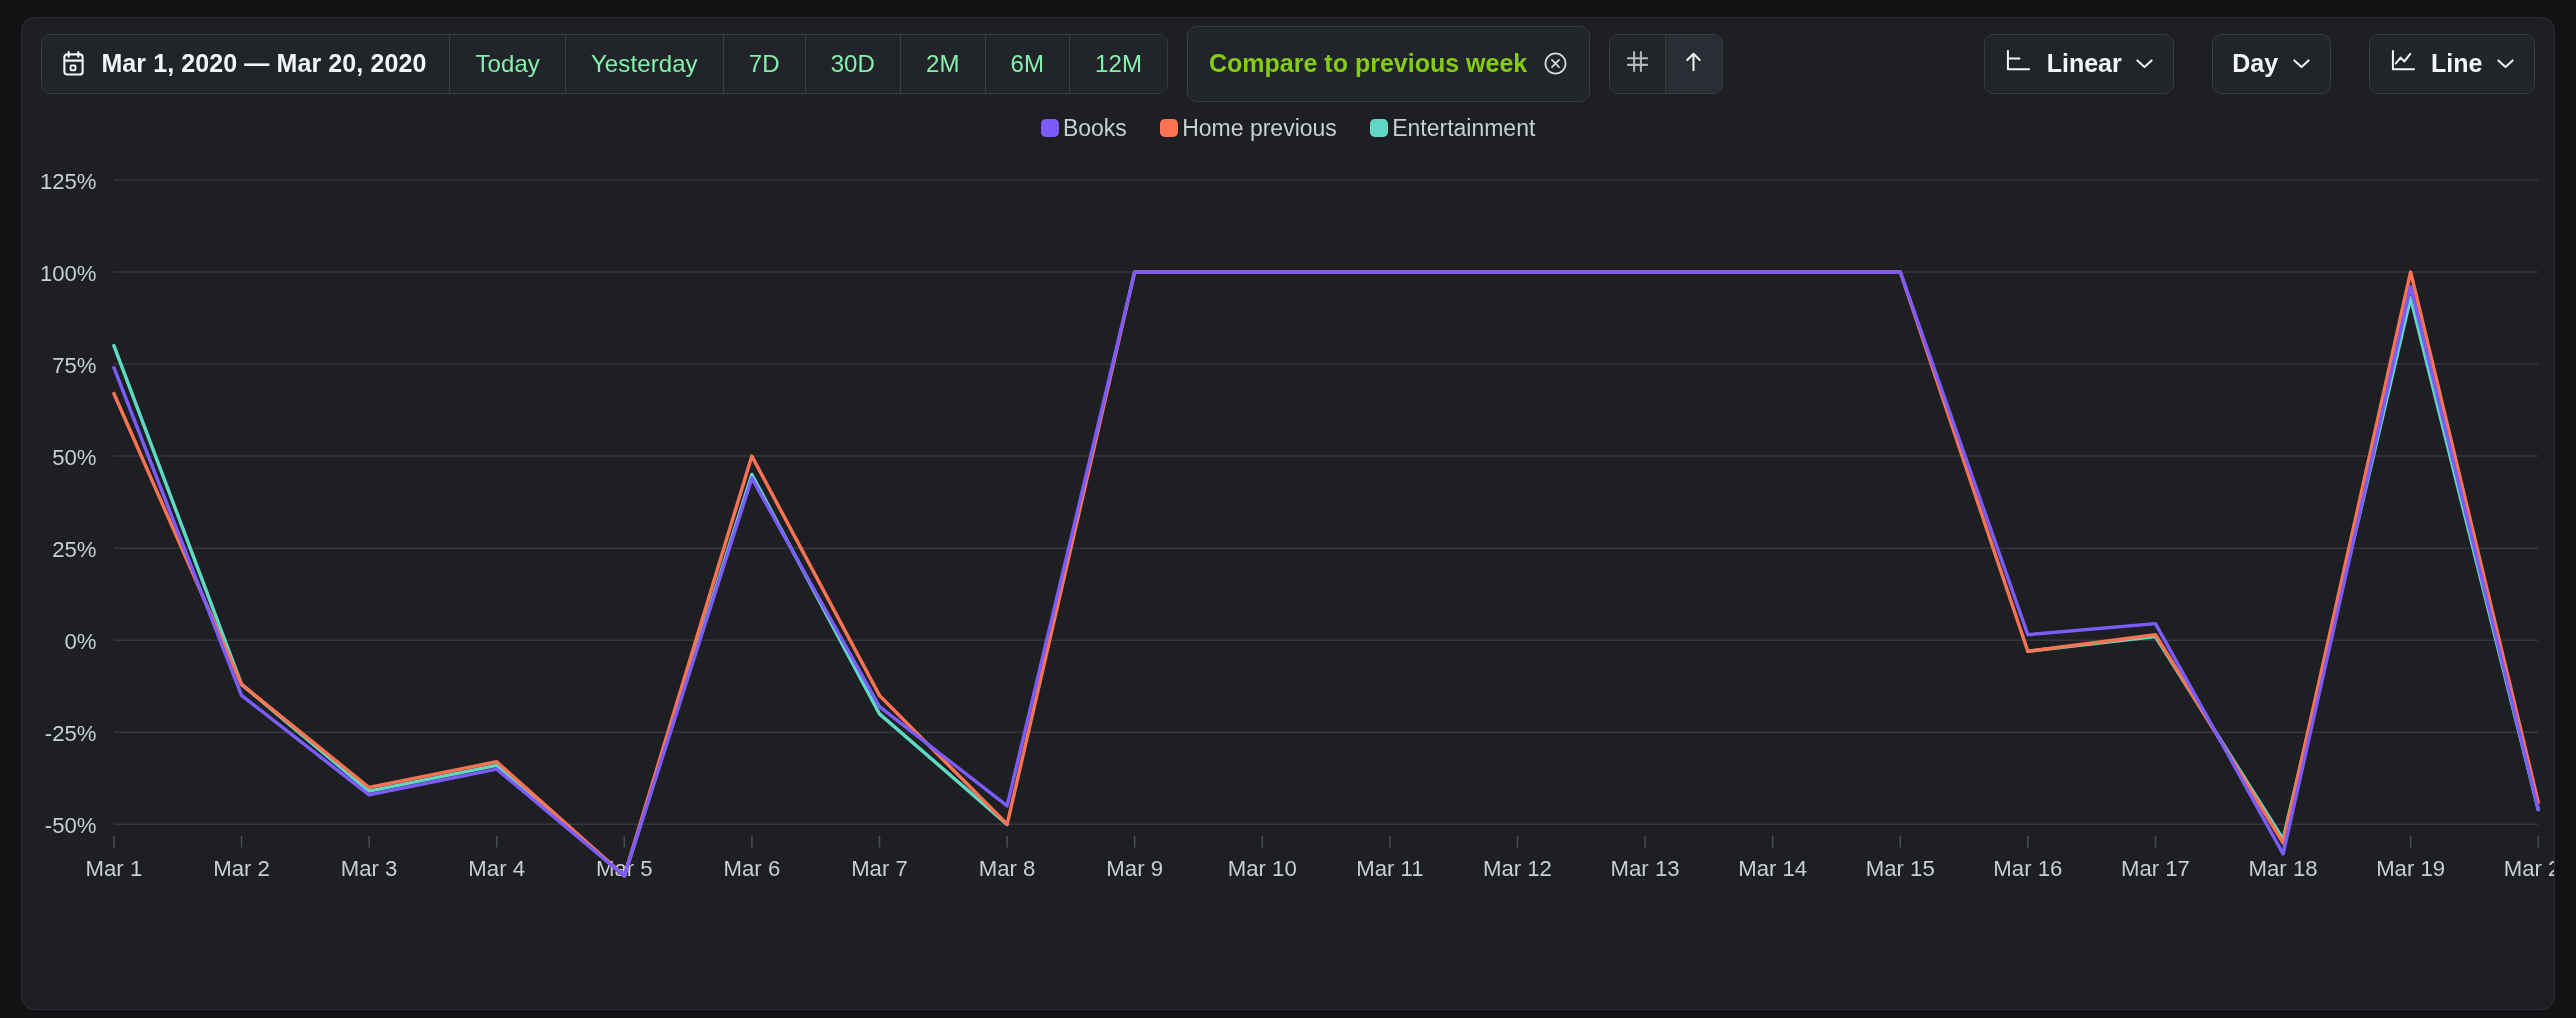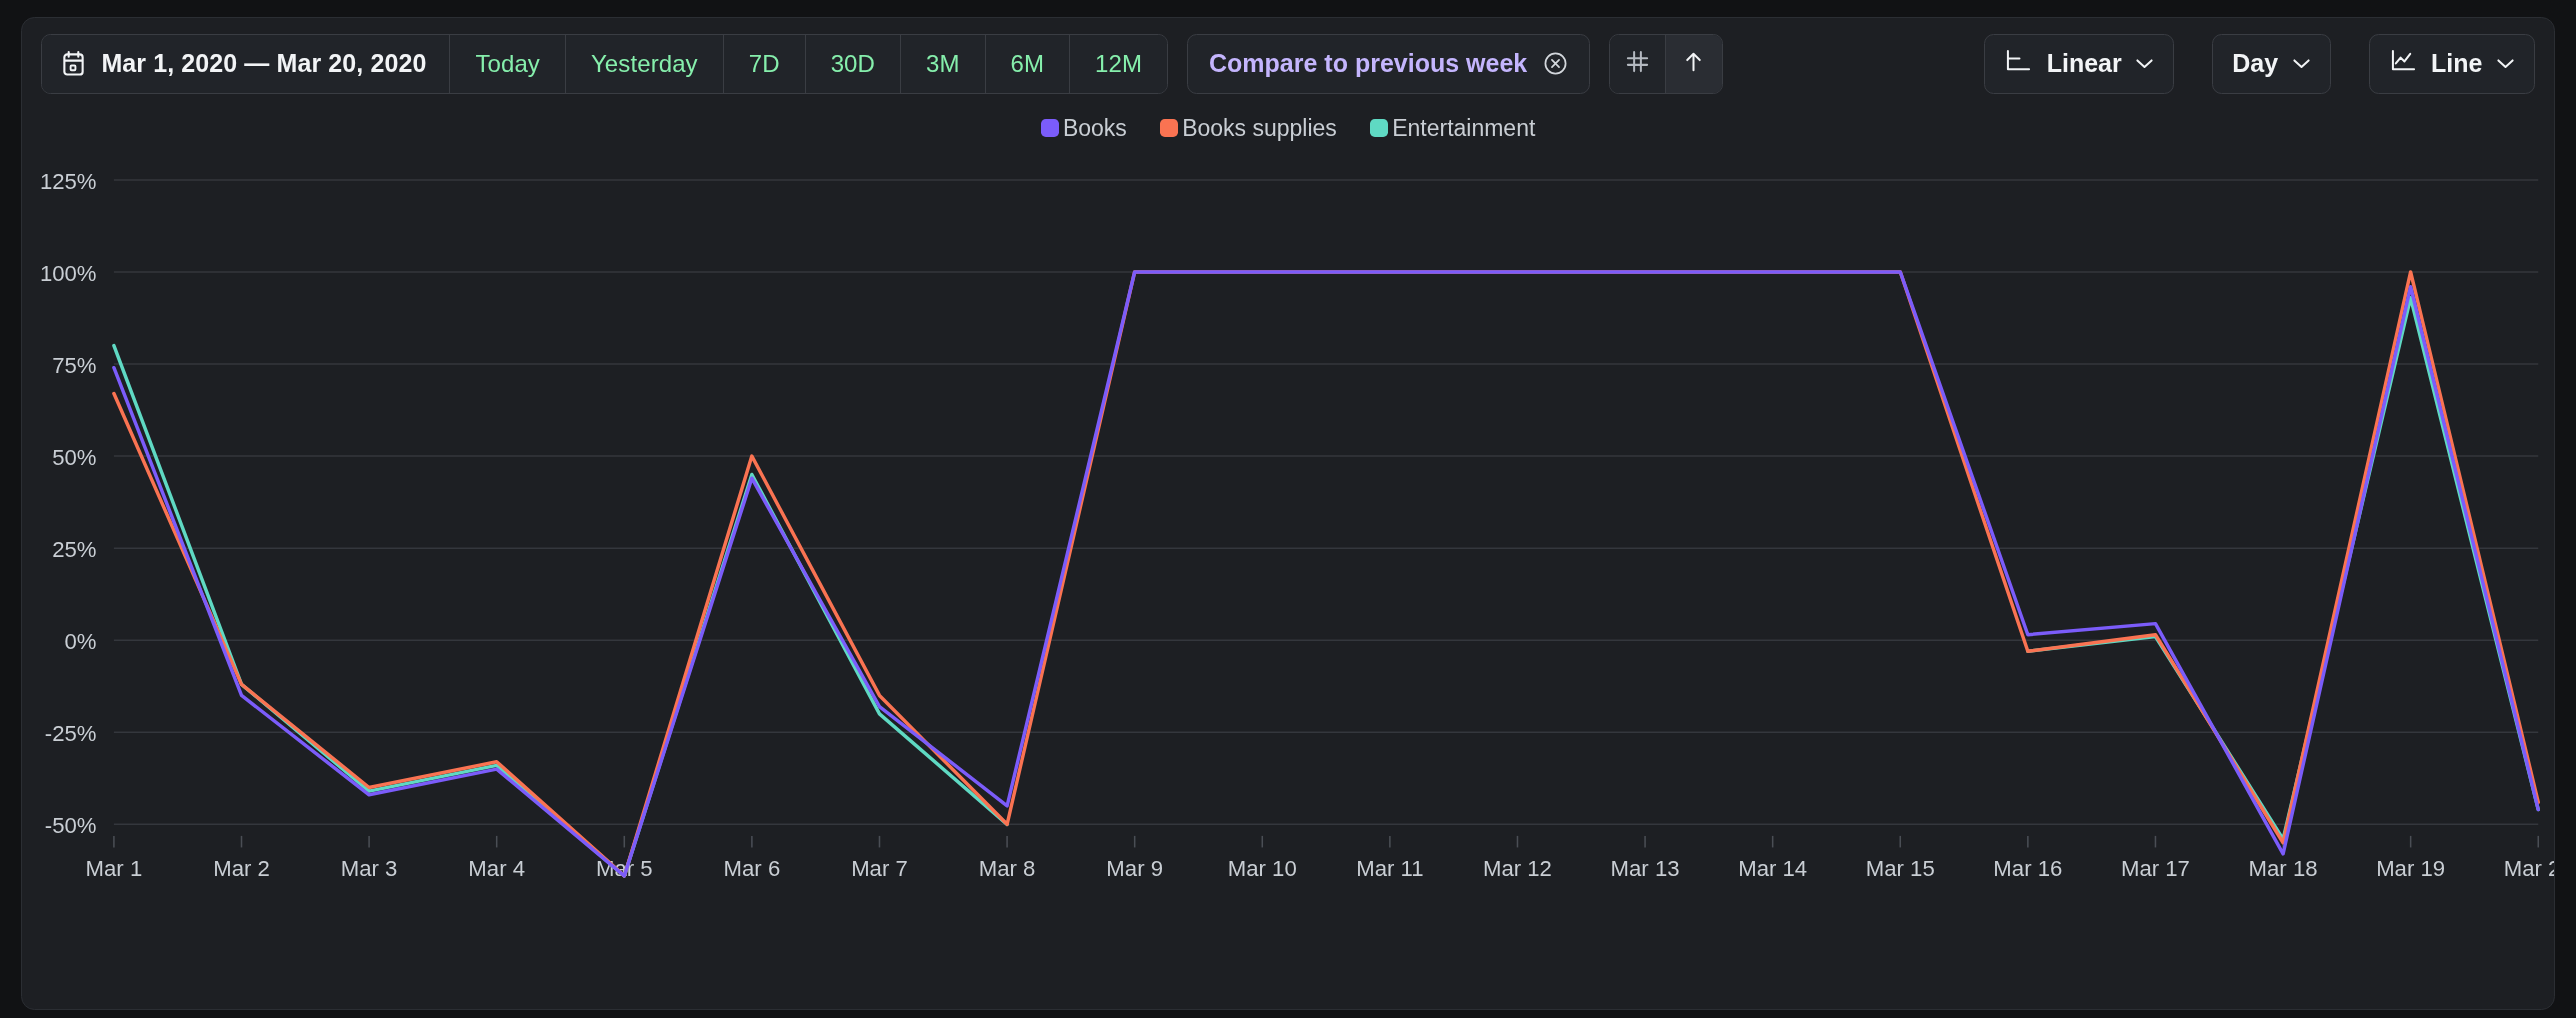--- a/index.html
+++ b/index.html
@@ -63,26 +63,26 @@
     padding: 0 23px 0 19px;
     gap: 15.4px;
     font-size: 25px;
   }
   .cal-ico { display:flex; align-items:center; }
 
   .pill {
     display: flex;
     align-items: center;
     gap: 15.4px;
-    height: 60px;
+    height: 76px;
     padding: 0 21px;
     border: 1px solid #3a3d43;
     border-radius: 9.6px;
     background: #212429;
-    color: #c4b5fd;
+    color: #84cc16;
     font-size: 25px;
     font-weight: 700;
     cursor: pointer;
     white-space: nowrap;
   }
   .x-circle { display:flex; align-items:center; }
 
   .icon-group {
     display: flex;
     height: 60px;
@@ -143,21 +143,21 @@
               <path d="M3.5 11h19" stroke="#f2f4f6" stroke-width="2.2"></path>
               <rect x="10" y="16" width="5" height="5" rx="1" stroke="#f2f4f6" stroke-width="2"></rect>
             </svg>
           </span>
           <span>Mar 1, 2020 — Mar 20, 2020</span>
         </div>
         <div class="seg-btn">Today</div>
         <div class="seg-btn">Yesterday</div>
         <div class="seg-btn">7D</div>
         <div class="seg-btn">30D</div>
-        <div class="seg-btn">3M</div>
+        <div class="seg-btn">2M</div>
         <div class="seg-btn">6M</div>
         <div class="seg-btn">12M</div>
       </div>
 
       <div class="pill">
         <span>Compare to previous week</span>
         <span class="x-circle">
           <svg width="25" height="25" viewBox="0 0 26 26" fill="none">
             <circle cx="13" cy="13" r="10.5" stroke="#d3d7dc" stroke-width="1.8"></circle>
             <path d="M9.3 9.3l7.4 7.4M16.7 9.3l-7.4 7.4" stroke="#d3d7dc" stroke-width="1.8" stroke-linecap="round"></path>
@@ -224,21 +224,21 @@
       </div>
     </div>
 
     <div class="legend" id="legend">
         <div class="leg-item">
           <span class="leg-sw" style="background: rgb(123, 92, 250);"></span>
           <span class="leg-lbl">Books</span>
         </div>
         <div class="leg-item">
           <span class="leg-sw" style="background: rgb(250, 115, 82);"></span>
-          <span class="leg-lbl">Books supplies</span>
+          <span class="leg-lbl">Home previous</span>
         </div>
         <div class="leg-item">
           <span class="leg-sw" style="background: rgb(95, 217, 195);"></span>
           <span class="leg-lbl">Entertainment</span>
         </div>
       </div>
 
     <div class="chart-wrap">
       <svg class="chart-svg" id="chart" width="2532" height="829" viewBox="0 0 2626 860">
           <line x1="95" y1="30" x2="2610" y2="30" stroke="#34373d" stroke-width="1.6"></line>

